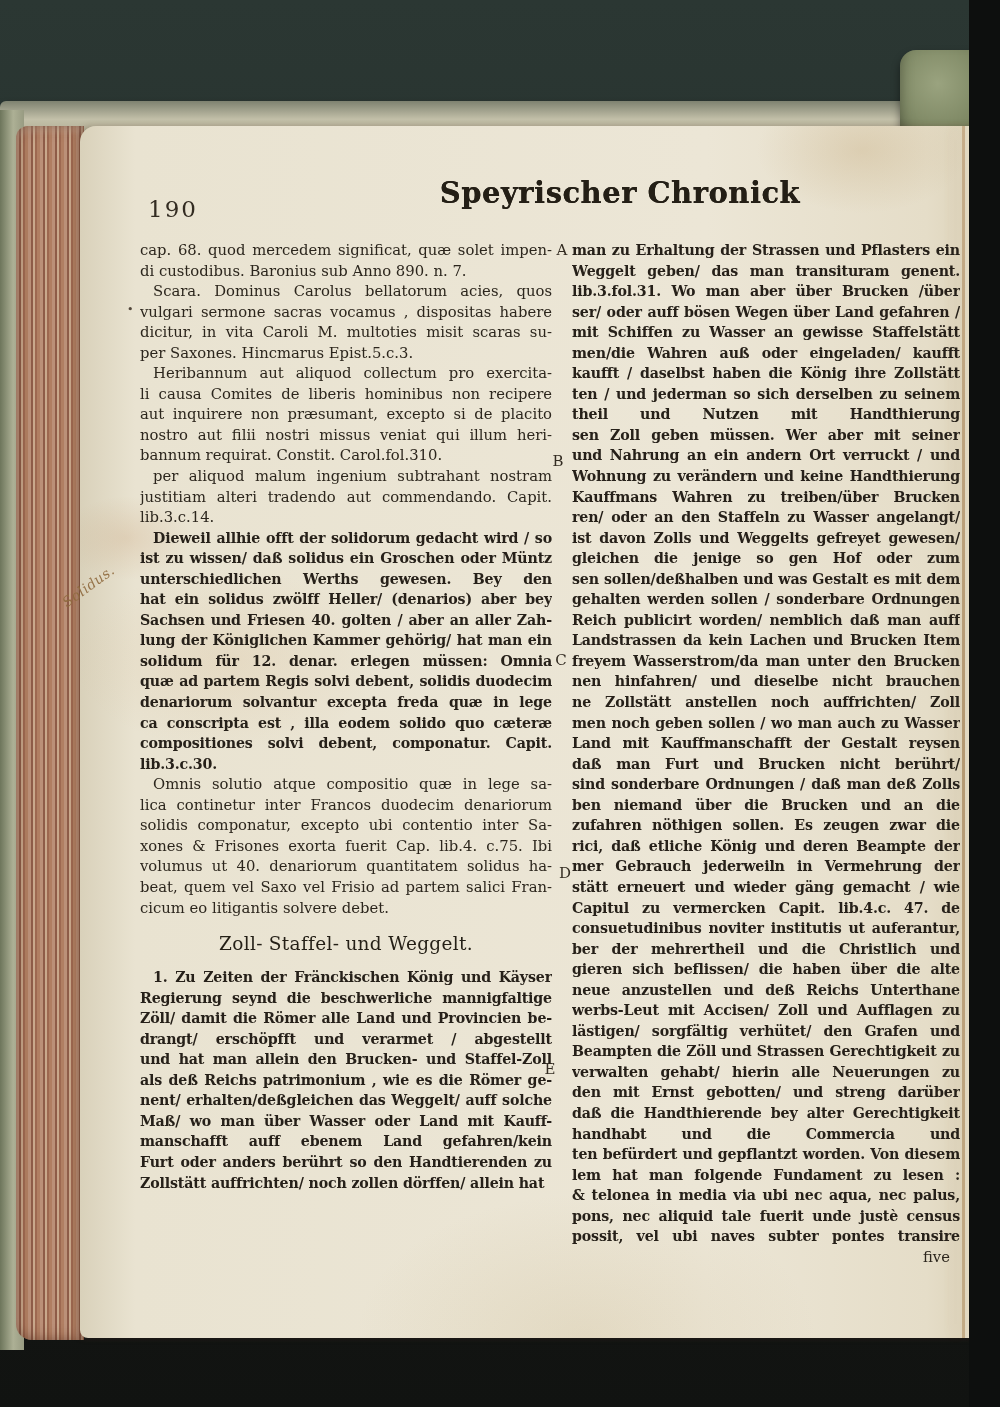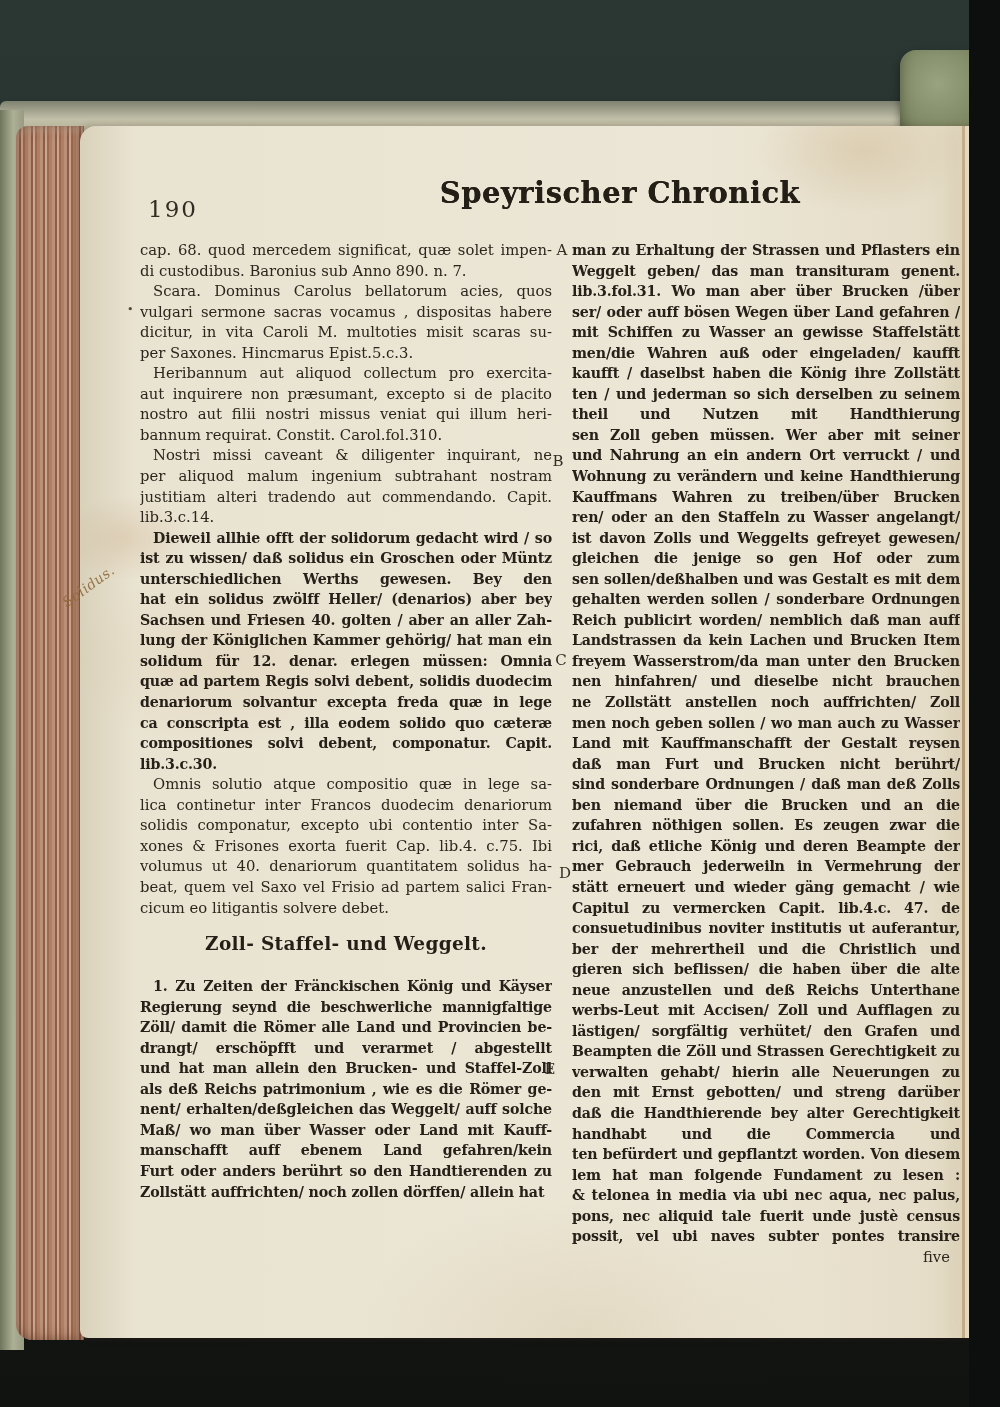--- a/index.html
+++ b/index.html
@@ -68,22 +68,22 @@
   .line {
     height:20.55px; line-height:20.55px; overflow:hidden;
     text-align:justify; text-align-last:justify;
     color:#2c261d; white-space:normal;
   }
   .para.endleft .line:last-child { text-align-last:left; }
   .para.indent .line:first-child { text-indent:13px; }
   .latin .line   { font-size:14.8px; }
   .fraktur .line { font-size:14.2px; font-weight:bold; letter-spacing:-.15px; color:#262019; }
   .section-heading {
-    text-align:center; font-weight:bold; font-size:18.5px;
-    margin:15px 0 22px; color:#241f16; letter-spacing:.3px;
+    text-align:center; font-weight:normal; font-size:18.5px;
+    margin:15px 0 13px; color:#241f16; letter-spacing:.3px;
   }
   .margin-letter {
     position:absolute; font-size:15px; color:#332c22; width:16px; text-align:center;
   }
   .ml-a { left:554px; top:241px; }
   .ml-b { left:550px; top:452px; }
   .ml-c { left:553px; top:651px; }
   .ml-d { left:557px; top:864px; }
   .ml-e { left:542px; top:1060px; }
   .handwritten-note {
@@ -117,26 +117,26 @@
         <div class="line">di custodibus. Baronius sub Anno 890. n. 7.</div>
       </div>
     <div class="para latin endleft indent">
         <div class="line">Scara. Dominus Carolus bellatorum acies, quos</div>
         <div class="line">vulgari sermone sacras vocamus , dispositas habere</div>
         <div class="line">dicitur, in vita Caroli M. multoties misit scaras su-</div>
         <div class="line">per Saxones. Hincmarus Epist.5.c.3.</div>
       </div>
     <div class="para latin endleft indent">
         <div class="line">Heribannum aut aliquod collectum pro exercita-</div>
+        <div class="line">li causa Comites de liberis hominibus non recipere</div>
         <div class="line">aut inquirere non præsumant, excepto si de placito</div>
         <div class="line">nostro aut filii nostri missus veniat qui illum heri-</div>
         <div class="line">bannum requirat. Constit. Carol.fol.310.</div>
       </div>
     <div class="para latin endleft indent">
-        <div class="line">Nostri missi caveant &amp; diligenter inquirant, ne</div>
         <div class="line">per aliquod malum ingenium subtrahant nostram</div>
         <div class="line">justitiam alteri tradendo aut commendando. Capit.</div>
         <div class="line">lib.3.c.14.</div>
       </div>
     <div class="para fraktur endleft indent">
         <div class="line">Dieweil allhie offt der solidorum gedacht wird / so</div>
         <div class="line">ist zu wissen/ daß solidus ein Groschen oder Müntz</div>
         <div class="line">unterschiedlichen Werths gewesen. Bey den Francken</div>
         <div class="line">hat ein solidus zwölff Heller/ (denarios) aber bey den</div>
         <div class="line">Sachsen und Friesen 40. golten / aber an aller Zah-</div>

